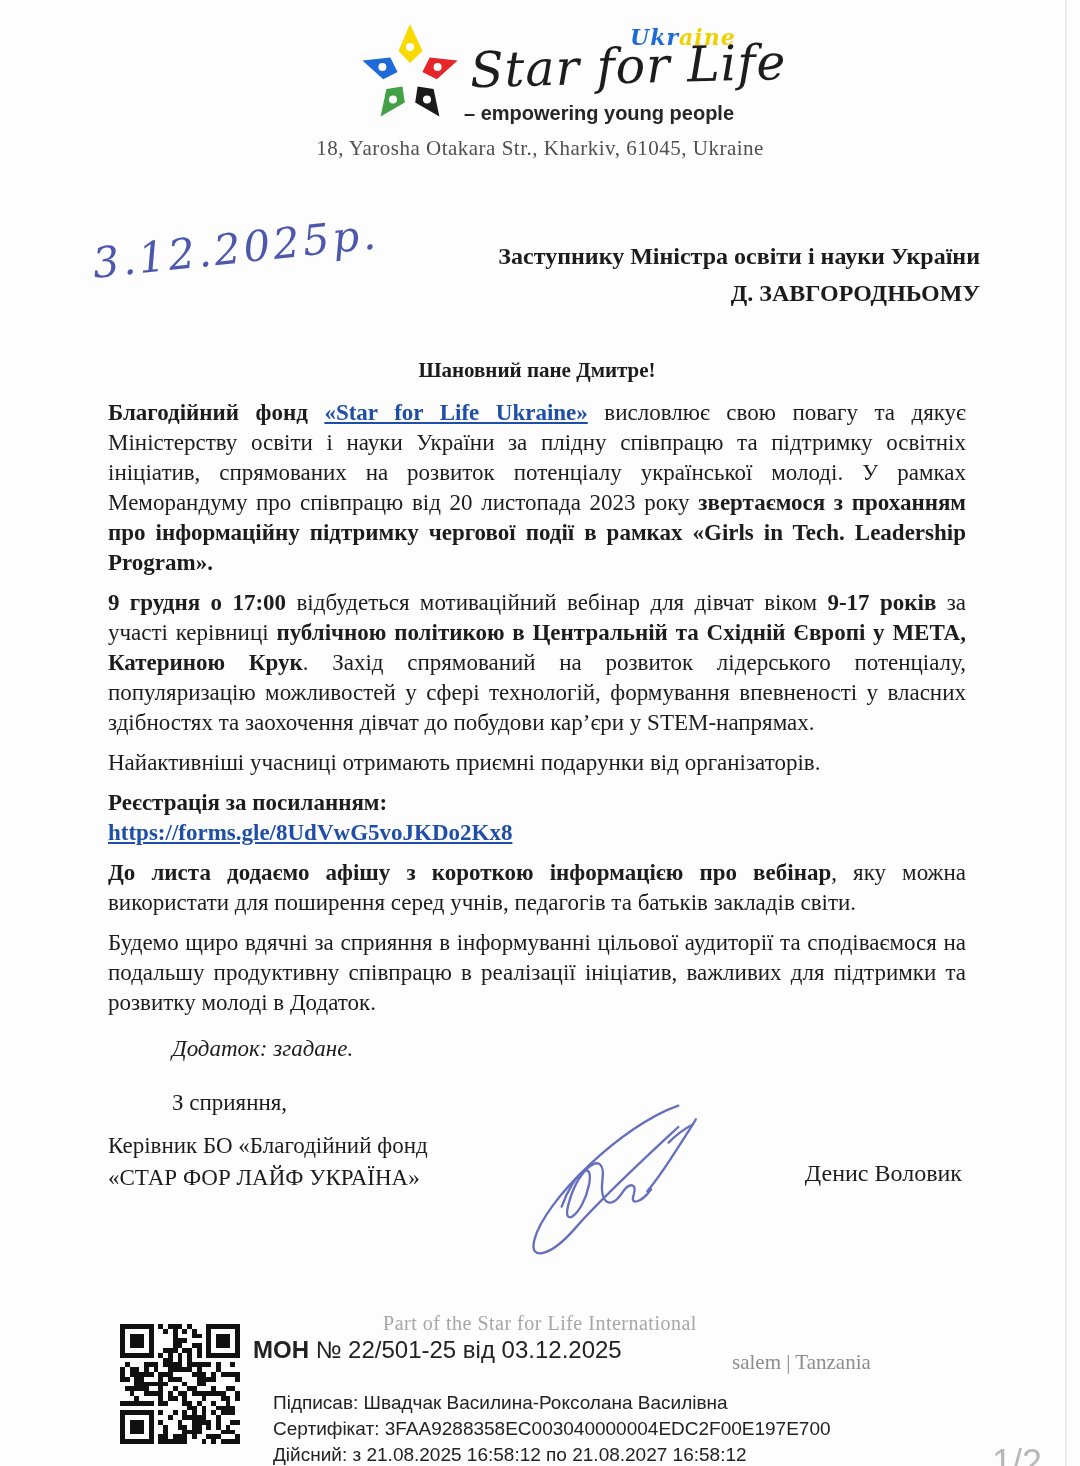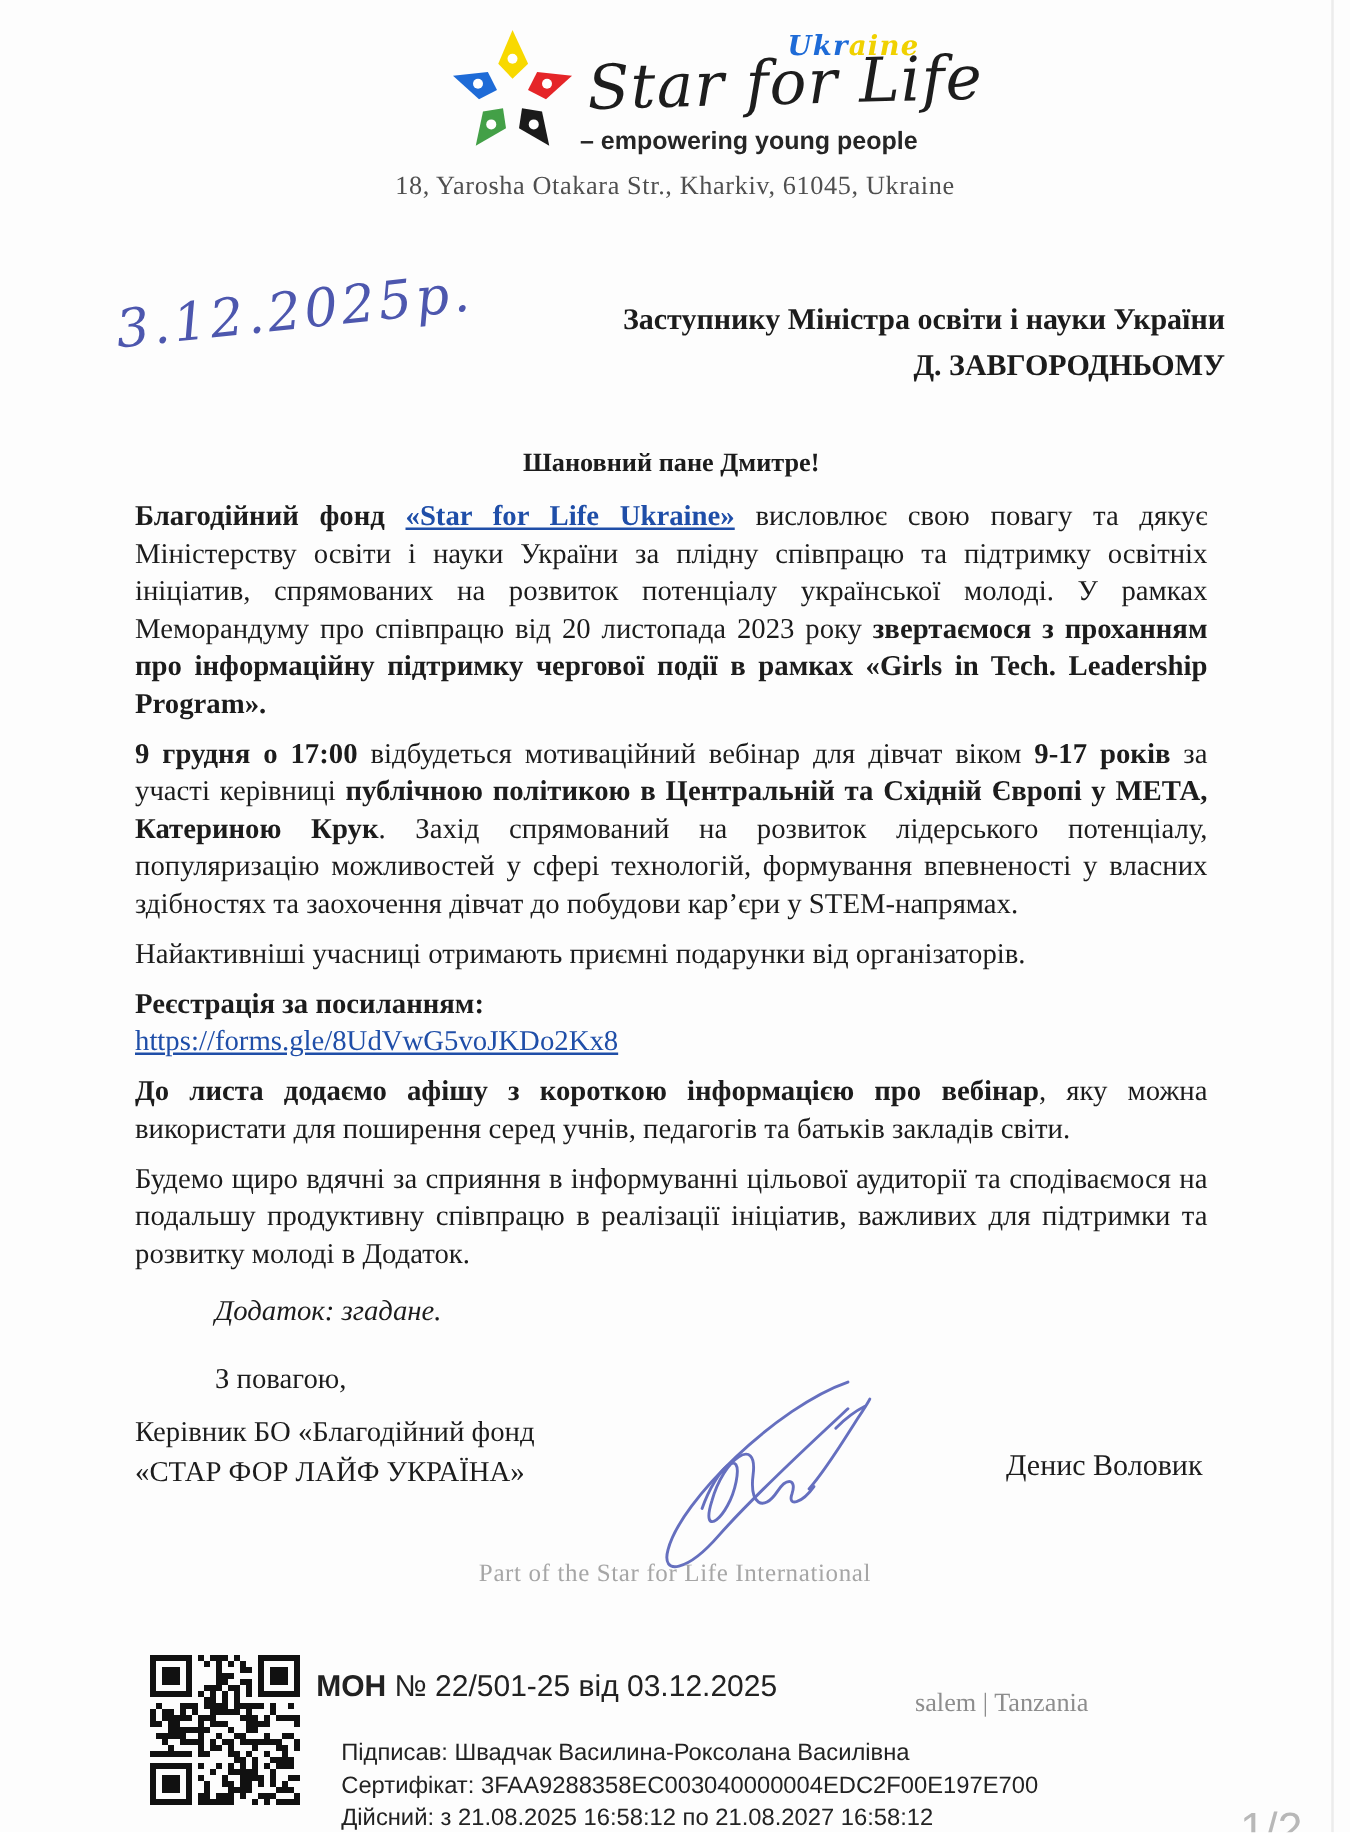--- a/index.html
+++ b/index.html
@@ -26,28 +26,28 @@
   .recipient{position:absolute;right:100px;top:238px;text-align:right;font-weight:bold;
     font-size:24px;line-height:37px;}
   .salutation{position:absolute;left:108px;top:358px;width:858px;text-align:center;
     font-weight:bold;font-size:21px;}
   
   .body-copy{position:absolute;left:108px;top:398px;width:858px;font-size:23px;line-height:30px;
     text-align:justify;}
   .body-copy p{margin:0 0 10px 0;}
   .b{font-weight:bold;}
   .link{color:#1f4ea8;font-weight:bold;text-decoration:underline;cursor:pointer;}
-  .link-plain{color:#1f4ea8;text-decoration:underline;cursor:pointer;}
+  .link-plain{color:#1f4ea8;text-decoration:underline;cursor:pointer;font-weight:bold;}
   .attachment{margin:16px 0 0 64px !important;font-style:italic;}
   .closing{margin:24px 0 0 64px !important;}
   .signer-title{margin-top:12px !important;line-height:32px;}
   .signature-svg{position:absolute;left:505px;top:1092px;width:195px;height:175px;}
   .signer-name{position:absolute;right:118px;top:1160px;font-size:24px;}
   
-  .faded-note{position:absolute;left:0;top:1248px;width:1080px;text-align:center;
+  .faded-note{position:absolute;left:0;top:1312px;width:1080px;text-align:center;
     font-size:20px;color:#a6a6a6;letter-spacing:0.5px;}
   .qr{position:absolute;left:120px;top:1324px;width:120px;height:120px;}
   .qr svg{width:100%;height:100%;}
   .stamp-text{position:absolute;left:253px;top:1324px;font-family:"Liberation Sans", sans-serif;color:#222;}
   .stamp-doc{font-size:24px;margin:12px 0 26px 0;}
   .stamp-doc .b{font-weight:bold;}
   .stamp-line{font-size:19px;line-height:26px;margin-left:20px;}
   .watermark{position:absolute;left:732px;top:1350px;font-size:21px;color:#8d8d8d;
     font-family:"Liberation Serif", serif;}
   .page-indicator{position:absolute;right:38px;top:1442px;font-size:36px;color:#b8b8b8;
@@ -105,21 +105,21 @@
       <span class="b">Реєстрація за посиланням:</span><br>
       <span class="link-plain">https://forms.gle/8UdVwG5voJKDo2Kx8</span>
     </p>
 
     <p><span class="b">До листа додаємо афішу з короткою інформацією про вебінар</span><span>, яку можна використати для поширення серед учнів, педагогів та батьків закладів світи.</span></p>
 
     <p>Будемо щиро вдячні за сприяння в інформуванні цільової аудиторії та сподіваємося на подальшу продуктивну співпрацю в реалізації ініціатив, важливих для підтримки та розвитку молоді в Додаток.</p>
 
     <p class="attachment">Додаток: згадане.</p>
 
-    <p class="closing">З повагою,</p>
+    <p class="closing">З сприяння,</p>
 
     <p class="signer-title">
       <span>Керівник БО «Благодійний фонд</span><br>
       <span>«СТАР ФОР ЛАЙФ УКРАЇНА»</span>
     </p>
   </div>
 
   <div class="signature-svg">
     <svg viewBox="0 0 200 180" width="195" height="175">
       <g fill="none" stroke="#5560b8" stroke-width="2.4" stroke-linecap="round" opacity="0.9">

